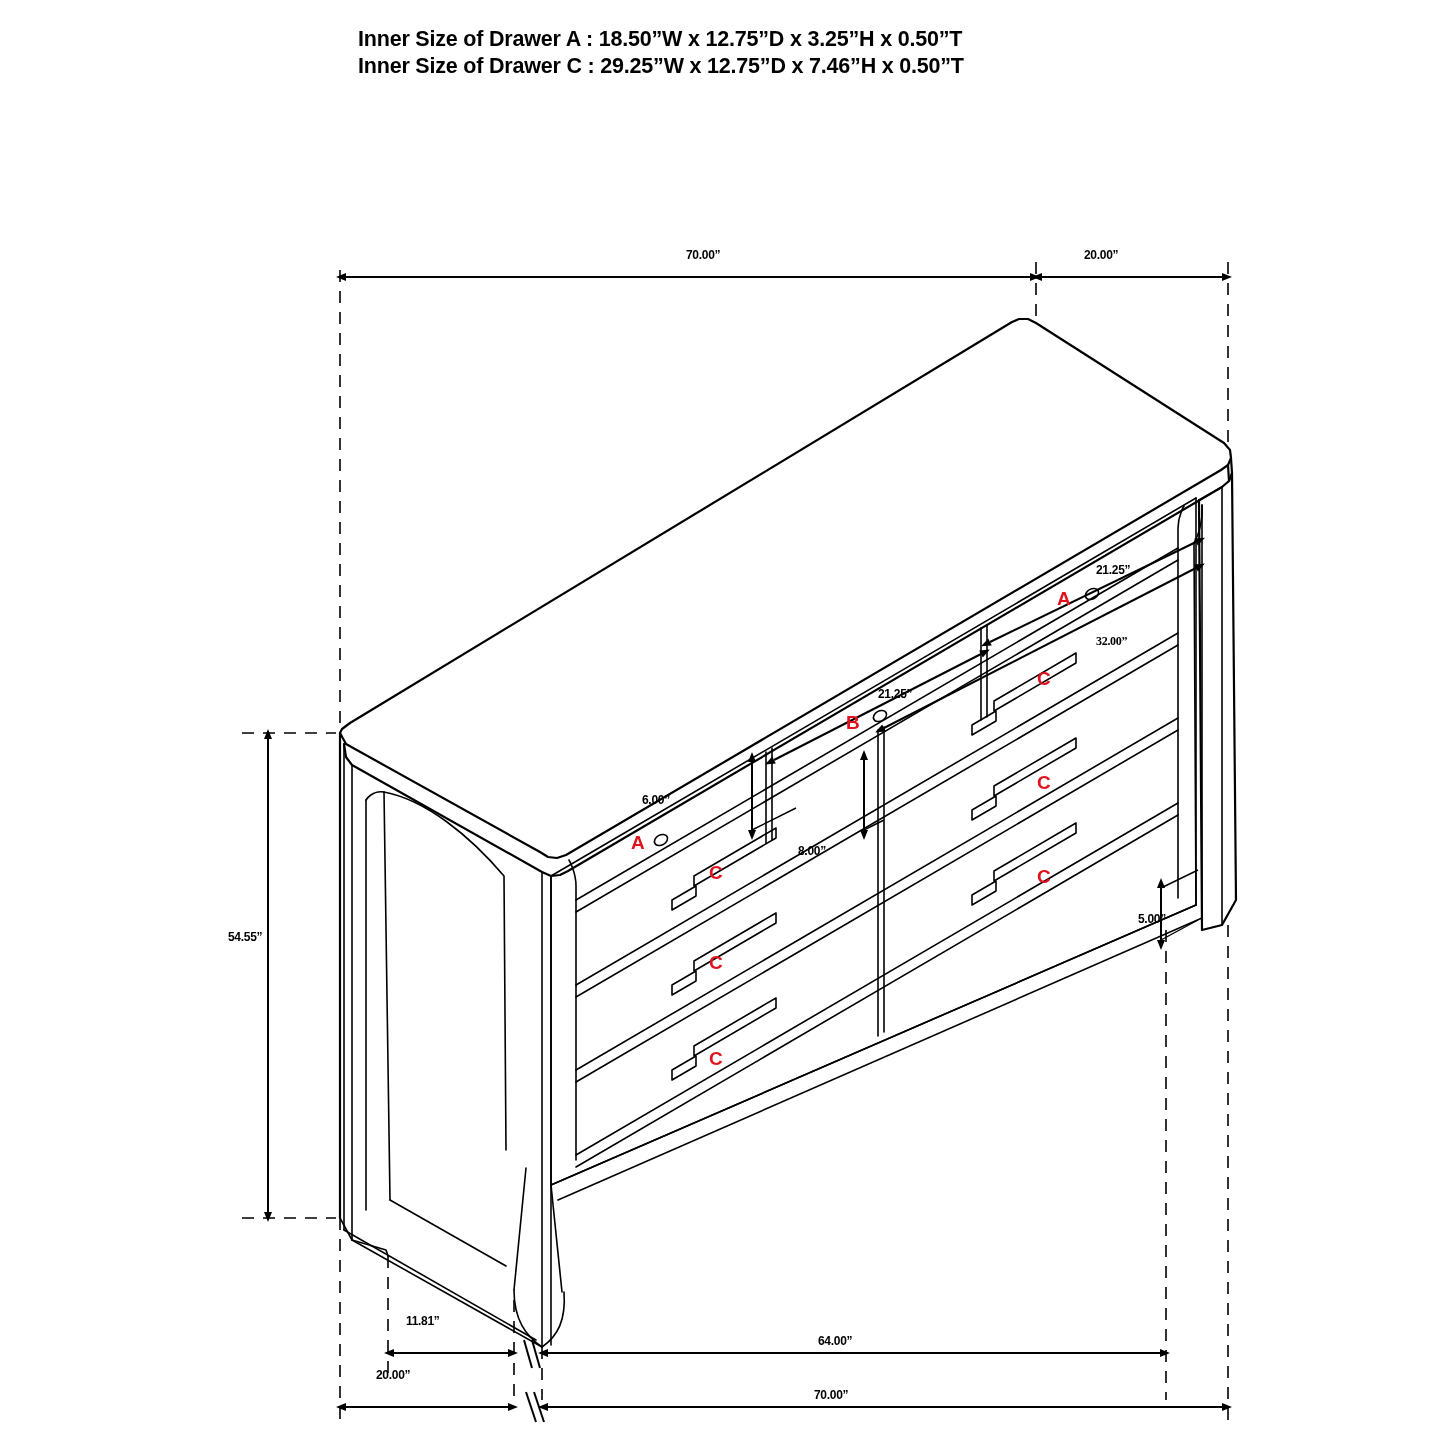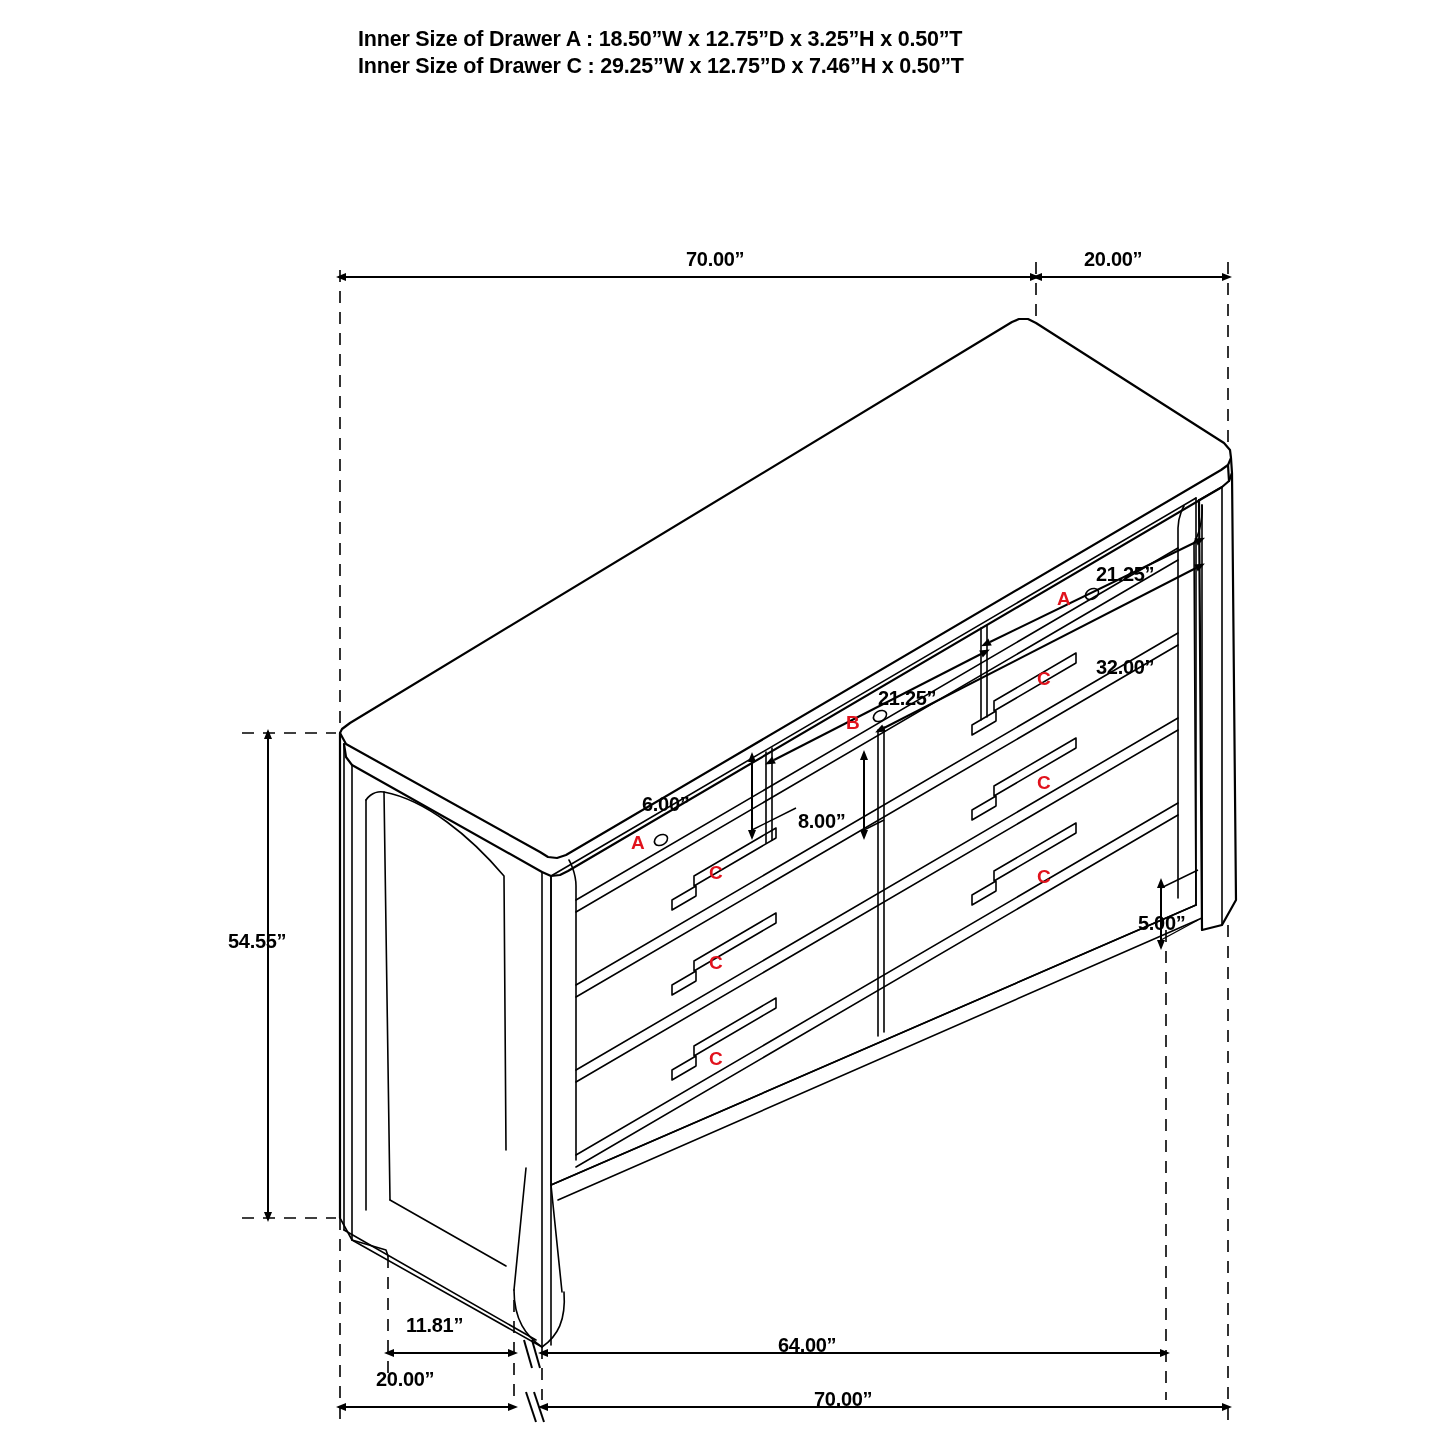--- a/index.html
+++ b/index.html
@@ -33,21 +33,21 @@
     white-space: nowrap;
   }
   svg.drawing {
     position: absolute;
     left: 0; top: 0;
     width: 1445px;
     height: 1445px;
   }
   .dim-label {
     position: absolute;
-    font-size: 20px;
+    font-size: 12px;
     font-weight: bold;
     white-space: nowrap;
     letter-spacing: -0.3px;
   }
   .drawer-letter {
     position: absolute;
     font-size: 19px;
     font-weight: bold;
     color: #e1121c;
     white-space: nowrap;
@@ -217,29 +217,29 @@
       <path d="M518,1340 L526,1368" stroke-width="2"></path>
       <path d="M526,1340 L534,1368" stroke-width="2"></path>
     </g>
   </svg>
 
   <div class="dim-label" style="left:680px; top:248px;">70.00”</div>
   <div class="dim-label" style="left:1078px; top:248px;">20.00”</div>
   <div class="dim-label" style="left:222px; top:930px;">54.55”</div>
 
   <div class="dim-label" style="left:1090px; top:563px;">21.25”</div>
-  <div class="dim-label" style="left:1090px; top:656px;">32.00”</div>
+  <div class="dim-label" style="left:1090px; top:634px;font-family:Liberation Serif, serif;">32.00”</div>
   <div class="dim-label" style="left:872px; top:687px;">21.25”</div>
 
   <div class="dim-label" style="left:636px; top:793px;">6.00”</div>
-  <div class="dim-label" style="left:792px; top:810px;">8.00”</div>
+  <div class="dim-label" style="left:792px; top:844px;">8.00”</div>
   <div class="dim-label" style="left:1132px; top:912px;">5.00”</div>
 
   <div class="dim-label" style="left:400px; top:1314px;">11.81”</div>
-  <div class="dim-label" style="left:772px; top:1334px;">64.00”</div>
+  <div class="dim-label" style="left:812px; top:1334px;">64.00”</div>
   <div class="dim-label" style="left:370px; top:1368px;">20.00”</div>
   <div class="dim-label" style="left:808px; top:1388px;">70.00”</div>
 
   <div class="drawer-letter" style="left:1051px; top:588px;">A</div>
   <div class="drawer-letter" style="left:625px; top:832px;">A</div>
   <div class="drawer-letter" style="left:840px; top:712px;">B</div>
 
   <div class="drawer-letter" style="left:1031px; top:668px;">C</div>
   <div class="drawer-letter" style="left:1031px; top:772px;">C</div>
   <div class="drawer-letter" style="left:1031px; top:866px;">C</div>

